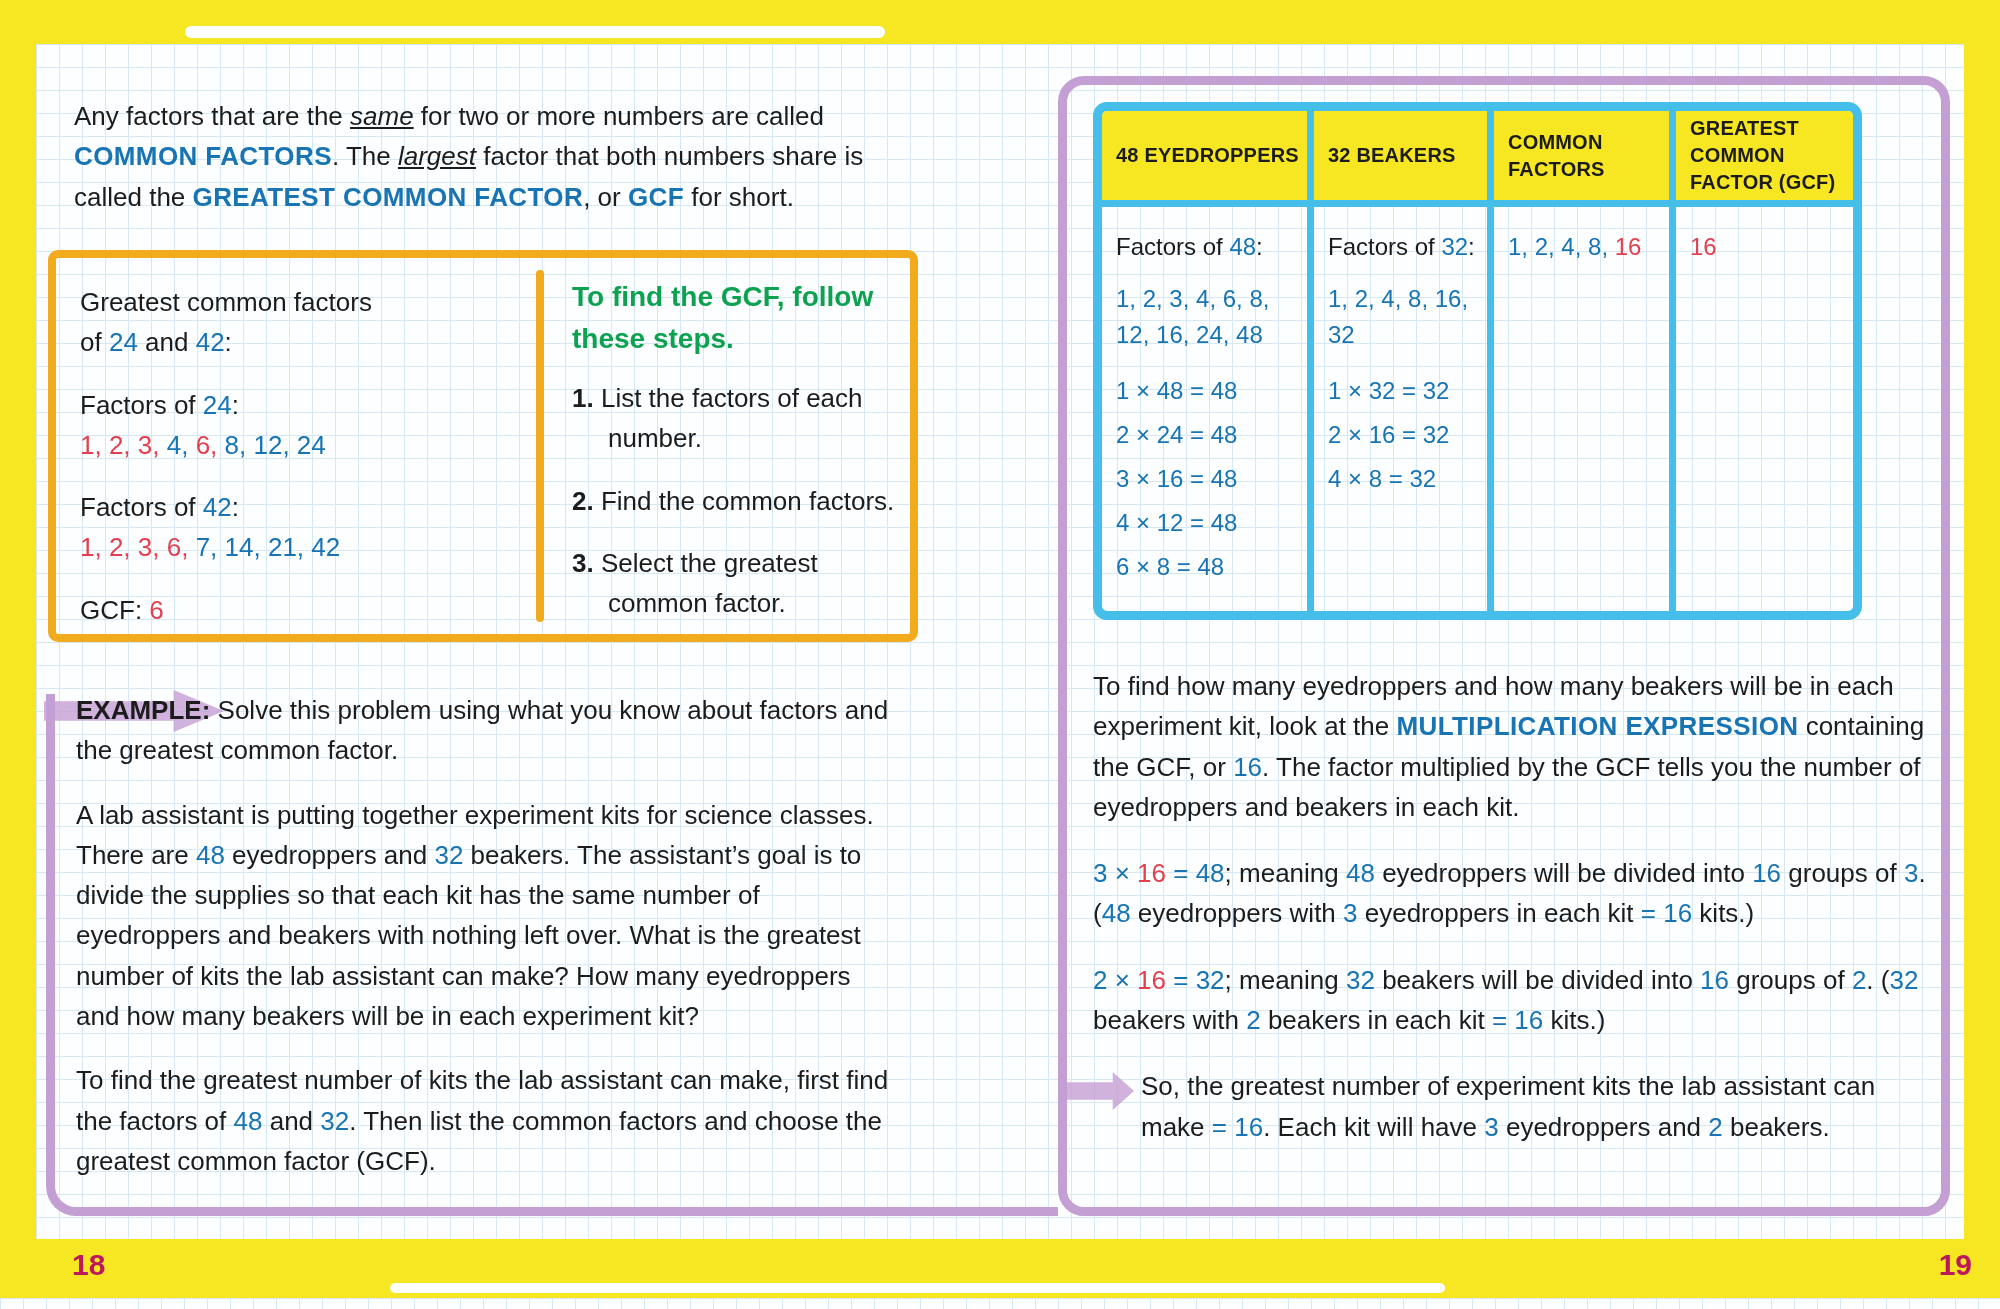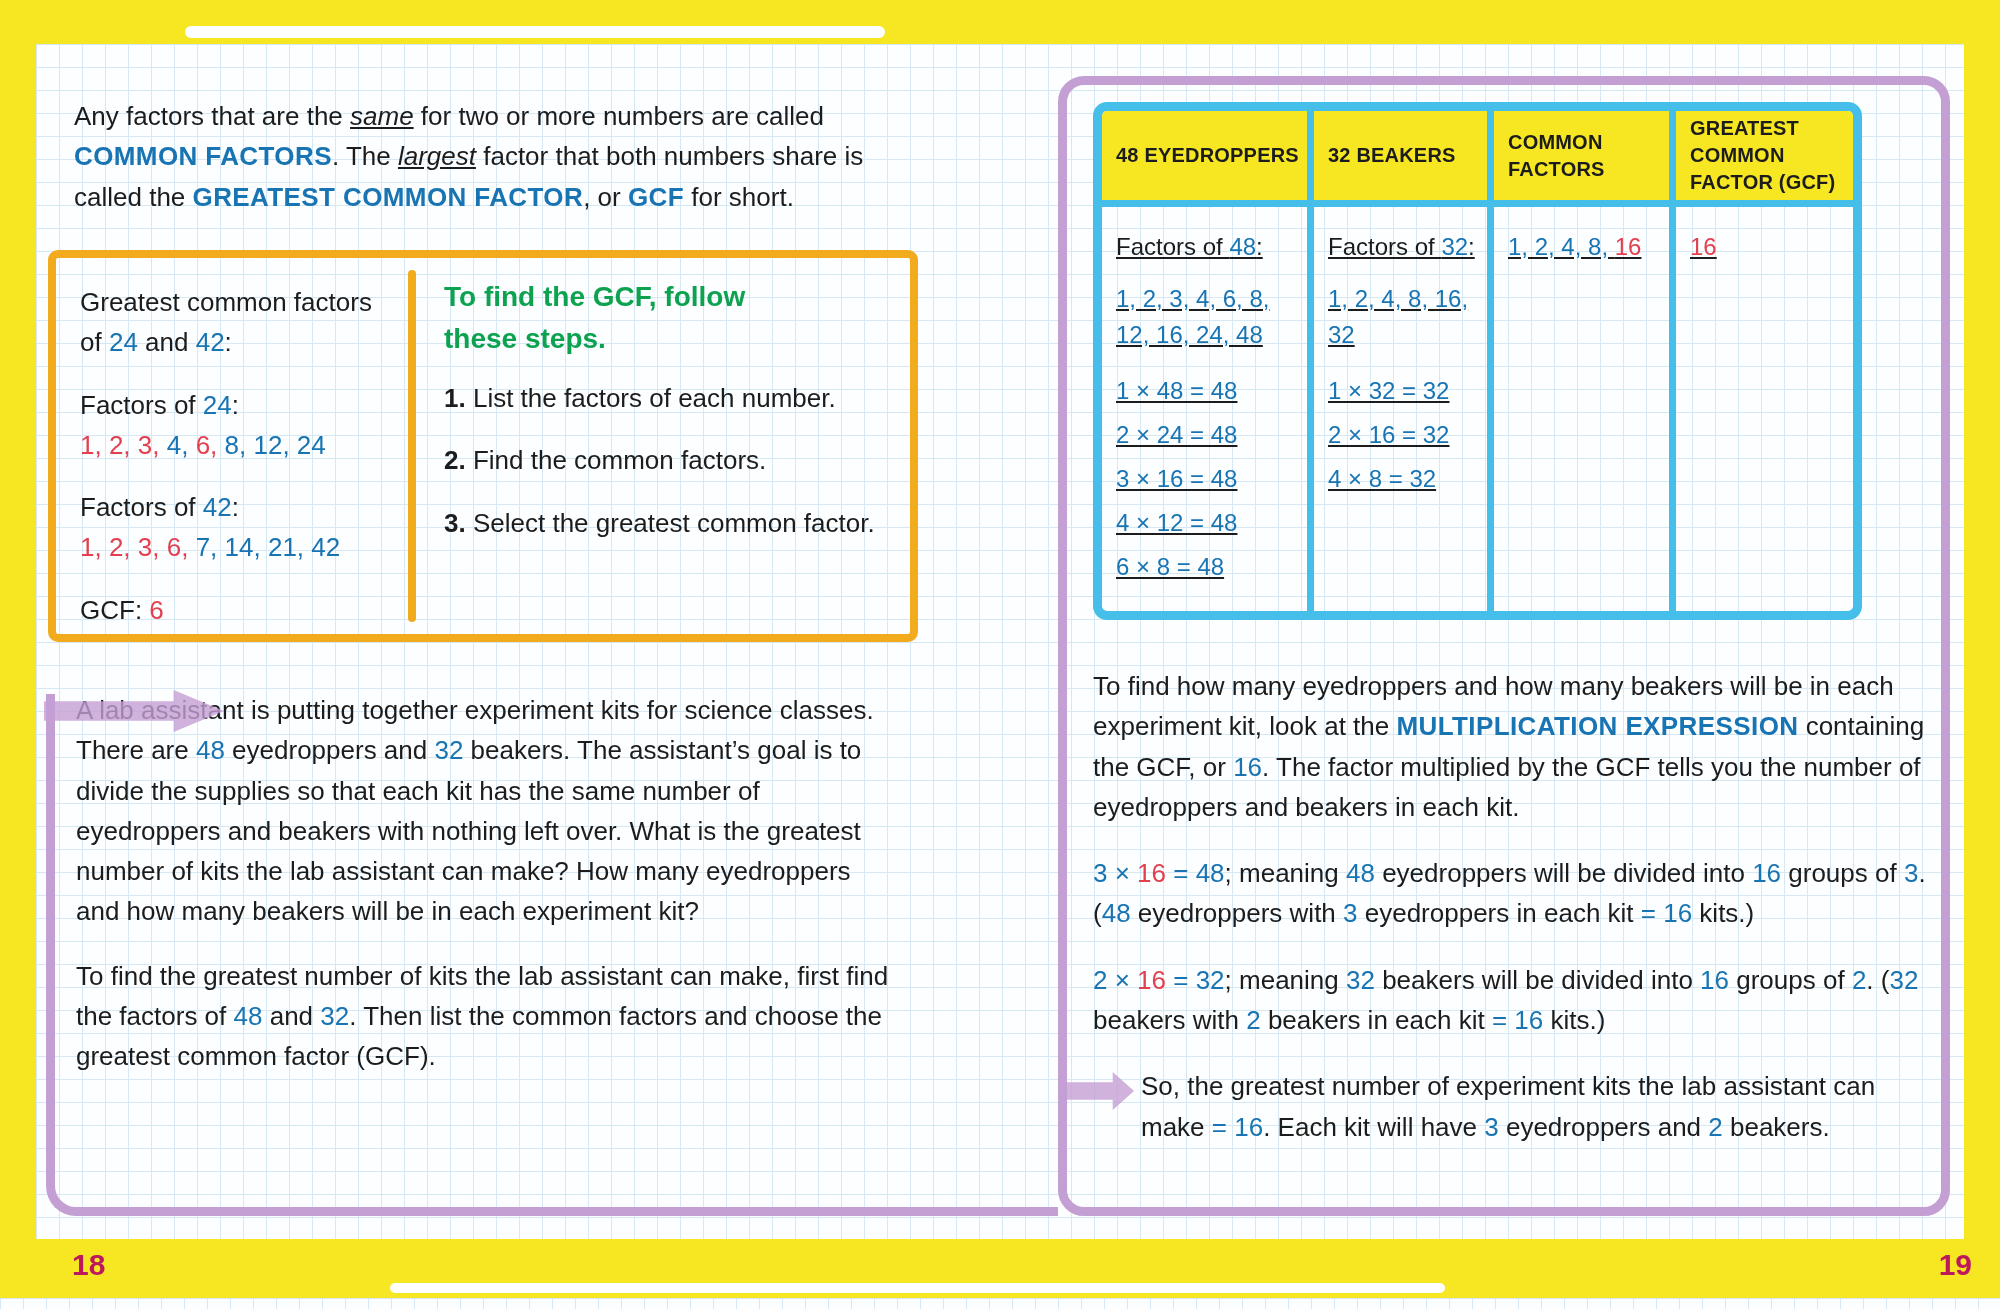--- a/index.html
+++ b/index.html
@@ -26,21 +26,21 @@
   .r{color:var(--red);}
   .i{font-style:italic;text-decoration:underline;}
   .k{font-weight:bold;}
   .t{color:var(--blue);font-weight:bold;letter-spacing:.4px;}
   .para{margin:0;}
 
   
   .intro{position:absolute;left:38px;top:52px;width:800px;}
   .gcf-box{position:absolute;left:12px;top:206px;width:870px;height:392px;
            border:8px solid var(--orange);border-radius:10px;display:flex;}
-  .gcf-left{width:352px;padding:24px 12px 0 24px;}
+  .gcf-left{width:480px;padding:24px 12px 0 24px;}
   .gcf-left .group{margin-bottom:22px;}
   .gcf-left .title{max-width:312px;}
   .gcf-divider{width:8px;background:var(--orange);margin:12px 0;border-radius:4px;}
   .gcf-right{flex:1;padding:18px 14px 0 28px;}
   .gcf-heading{color:var(--green);font-weight:bold;font-size:28px;line-height:1.5;max-width:345px;margin-bottom:18px;}
   .steps{list-style:none;}
   .step{padding-left:36px;text-indent:-36px;margin-bottom:22px;}
 
   .example-section{position:absolute;left:40px;top:646px;width:818px;}
   .example-section .para{margin-bottom:24px;}
@@ -58,21 +58,21 @@
   .so-arrow{position:absolute;left:1022px;top:1028px;width:76px;height:38px;}
 
   
   .gcf-table{position:absolute;left:1057px;top:58px;width:769px;height:518px;
     border:9px solid var(--cyan);border-radius:14px;overflow:hidden;
     display:grid;grid-template-columns:212px 180px 182px 1fr;grid-template-rows:96px 1fr;
     font-size:24px;line-height:1.5;}
   .th{background:var(--yellow);border-right:7px solid var(--cyan);border-bottom:7px solid var(--cyan);
     font-weight:bold;font-size:20px;line-height:1.35;display:flex;align-items:center;
     padding:8px 8px 8px 14px;letter-spacing:.2px;}
-  .td{border-right:7px solid var(--cyan);padding:22px 0 0 14px;text-decoration:underline;}
+  .td{border-right:7px solid var(--cyan);padding:22px 0 0 14px;}
   .th.c4,.td.c4{border-right:none;}
   .td .line{margin-bottom:2px;}
   .td .list{margin-top:16px;}
   .td .mults{margin-top:20px;}
   .td .mults .line{margin-bottom:8px;}
 
   
   .right-text{position:absolute;left:1057px;top:622px;width:852px;}
   .right-text .para{margin-bottom:26px;}
   .right-text .p4{margin-left:48px;margin-top:4px;position:relative;}
@@ -113,20 +113,21 @@
         <ul class="steps">
           <li class="step"><span class="k">1. </span><span>List the factors of each number.</span></li>
           <li class="step"><span class="k">2. </span><span>Find the common factors.</span></li>
           <li class="step"><span class="k">3. </span><span>Select the greatest common factor.</span></li>
         </ul>
       </div>
     </div>
 
     <div class="example-section">
       <span class="block-arrow example-arrow"></span>
+      <p class="para example-intro"><span class="k">EXAMPLE:</span><span> Solve this problem using what you know about factors and the greatest common factor.</span></p>
       <p class="para"><span>A lab assistant is putting together experiment kits for science classes. There are </span><span class="b">48</span><span> eyedroppers and </span><span class="b">32</span><span> beakers. The assistant’s goal is to divide the supplies so that each kit has the same number of eyedroppers and beakers with nothing left over. What is the greatest number of kits the lab assistant can make? How many eyedroppers and how many beakers will be in each experiment kit?</span></p>
       <p class="para"><span>To find the greatest number of kits the lab assistant can make, first find the factors of </span><span class="b">48</span><span> and </span><span class="b">32</span><span>. Then list the common factors and choose the greatest common factor (GCF).</span></p>
     </div>
 
     <div class="gcf-table">
       <div class="th c1">48 EYEDROPPERS</div>
       <div class="th c2">32 BEAKERS</div>
       <div class="th c3">COMMON FACTORS</div>
       <div class="th c4">GREATEST COMMON FACTOR (GCF)</div>
 

